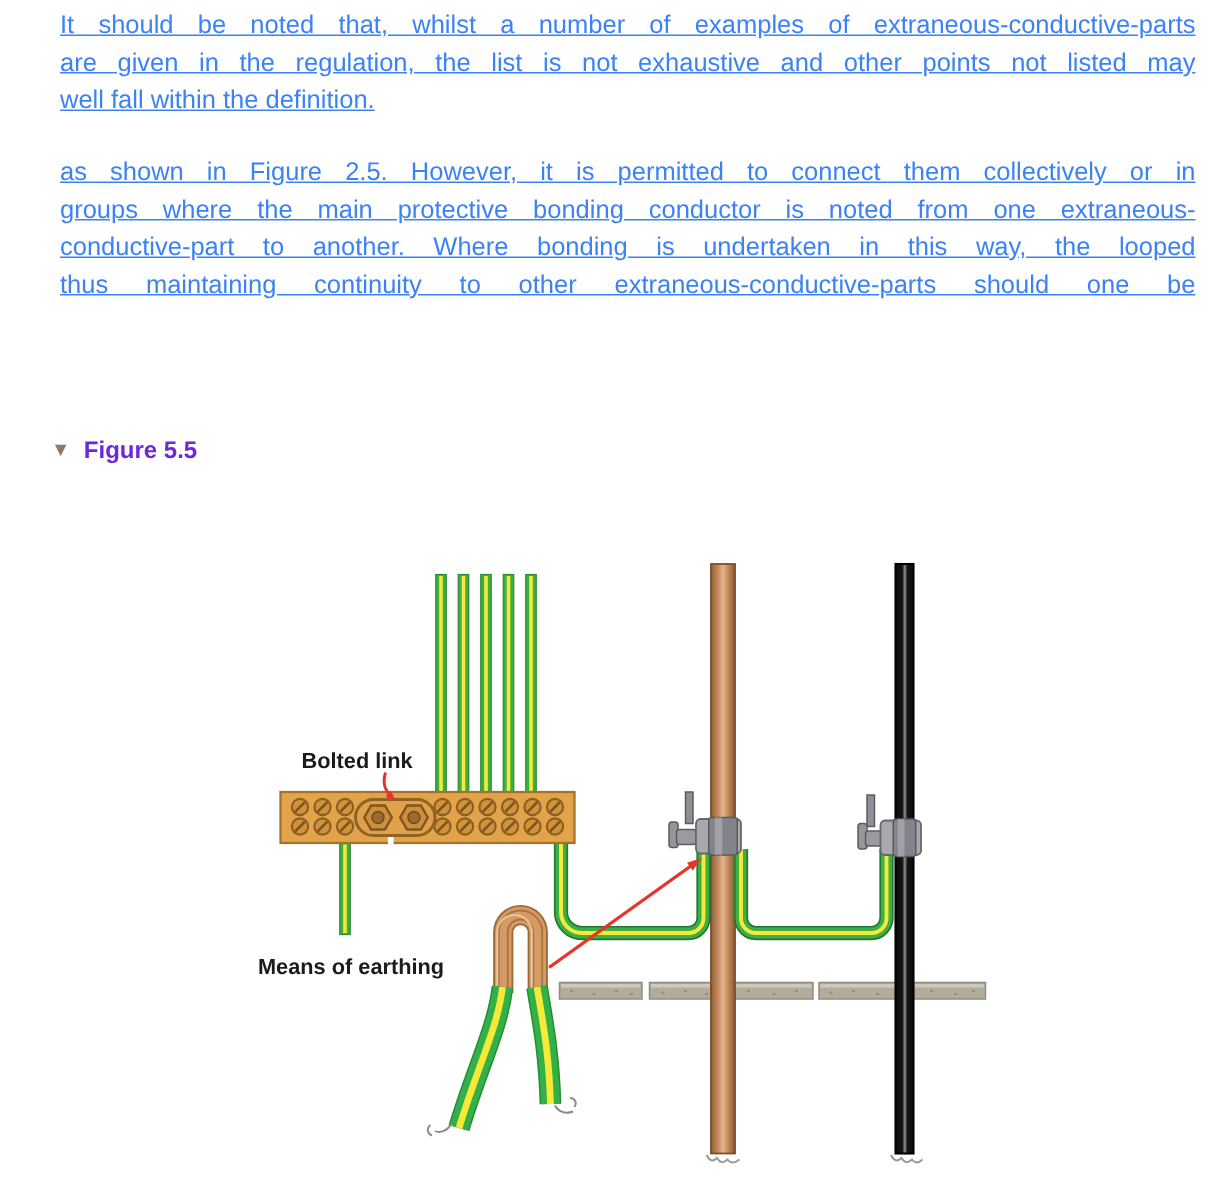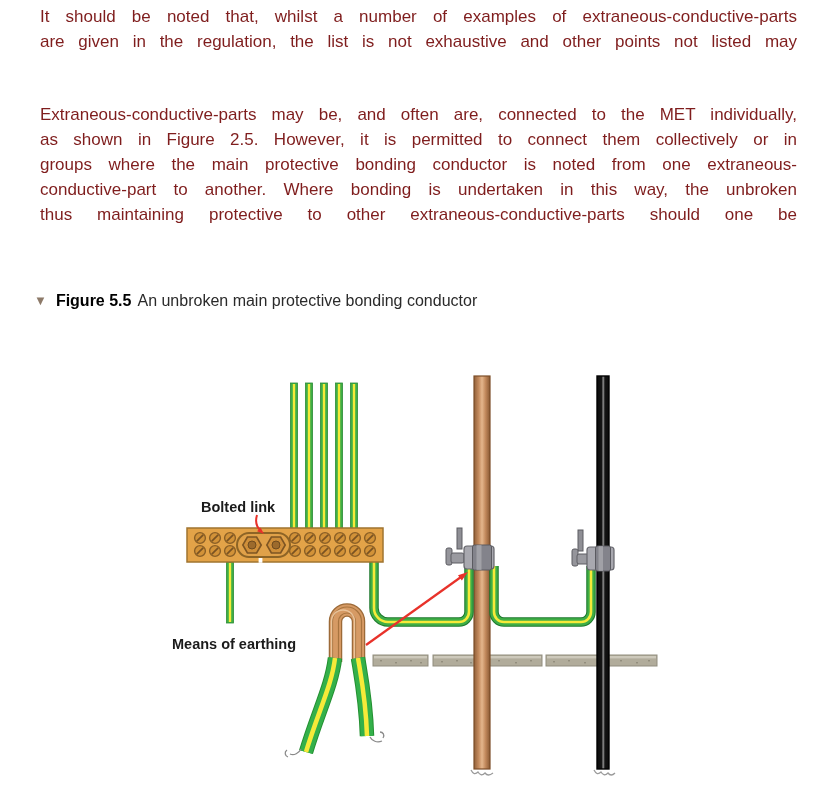--- a/index.html
+++ b/index.html
@@ -1,51 +1,50 @@
 <!DOCTYPE html>
 <html><head>
 <meta charset="utf-8">
 <style>
   html,body{margin:0;padding:0;background:#ffffff;}
   .page{position:relative;width:817px;height:788px;background:#ffffff;overflow:hidden;
         font-family:"Liberation Sans",sans-serif;color:#262626;}
-  .para{position:absolute;left:40px;width:757px;font-size:17px;line-height:25px;color:#7f1d1d;}
+  .para{position:absolute;left:40px;width:757px;font-size:17px;line-height:25px;color:#3b82f6;text-decoration:underline;}
   .para .line{text-align:justify;text-align-last:justify;white-space:normal;}
   .para .line.last{text-align-last:left;}
   .p1{top:4px;}
   .p2{top:102px;}
   .caption{position:absolute;left:34px;top:292px;width:760px;font-size:16px;color:#2a2a2a;
            display:flex;align-items:baseline;}
   .caption .marker{color:#8d7a69;font-size:13px;margin-right:9px;position:relative;top:-1px;}
-  .caption .fig-label{font-weight:700;color:#000000;margin-right:6px;}
+  .caption .fig-label{font-weight:700;color:#6d28d9;margin-right:6px;}
   .figure-svg{position:absolute;left:0;top:340px;}
   .fig-text{font-family:"Liberation Sans",sans-serif;font-size:14.5px;font-weight:700;fill:#1b1b1b;}
 </style>
 </head>
 <body>
 
 <div class="page">
 
   <div class="para p1">
     <div class="line">It should be noted that, whilst a number of examples of extraneous-conductive-parts</div>
     <div class="line">are given in the regulation, the list is not exhaustive and other points not listed may</div>
+    <div class="line last">well fall within the definition.</div>
   </div>
 
   <div class="para p2">
-    <div class="line">Extraneous-conductive-parts may be, and often are, connected to the MET individually,</div>
     <div class="line">as shown in Figure 2.5. However, it is permitted to connect them collectively or in</div>
     <div class="line">groups where the main protective bonding conductor is noted from one extraneous-</div>
-    <div class="line">conductive-part to another. Where bonding is undertaken in this way, the unbroken</div>
-    <div class="line">thus maintaining protective to other extraneous-conductive-parts should one be</div>
+    <div class="line">conductive-part to another. Where bonding is undertaken in this way, the looped</div>
+    <div class="line">thus maintaining continuity to other extraneous-conductive-parts should one be</div>
   </div>
 
   <div class="caption">
     <span class="marker">▼</span>
     <span class="fig-label">Figure 5.5</span>
-    <span class="fig-text-span">An unbroken main protective bonding conductor</span>
   </div>
 
   <svg class="figure-svg" width="817" height="448" viewBox="0 0 817 448" xmlns="http://www.w3.org/2000/svg">
     <defs>
       <linearGradient id="copperGrad" x1="0" y1="0" x2="1" y2="0">
         <stop offset="0" stop-color="#91603a"></stop>
           <stop offset="0.28" stop-color="#c2895c"></stop>
         <stop offset="0.5" stop-color="#e4b68c"></stop>
           <stop offset="0.72" stop-color="#c2895c"></stop>
         <stop offset="1" stop-color="#8a5a34"></stop>

